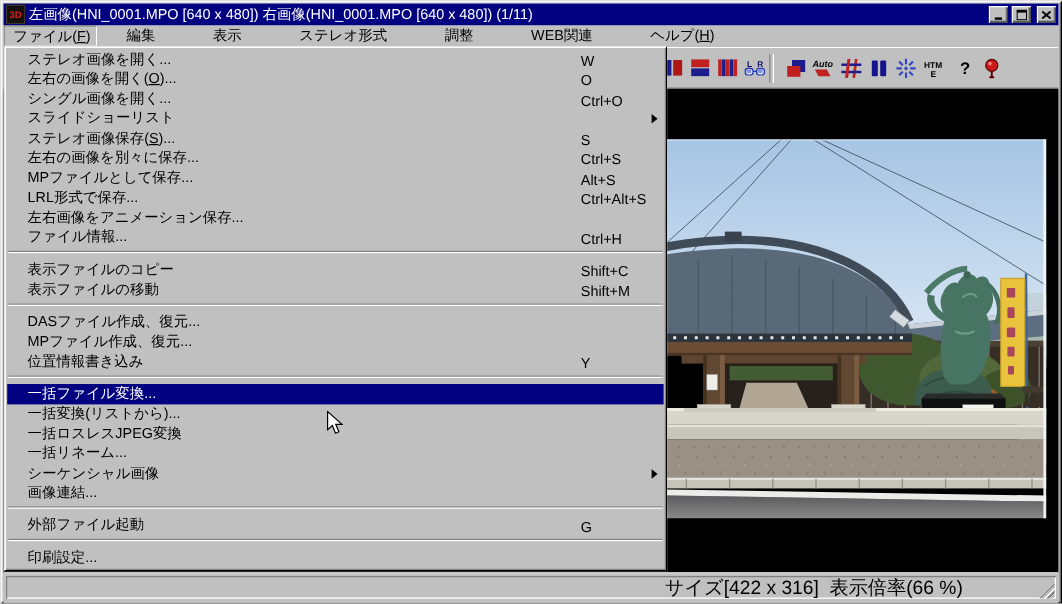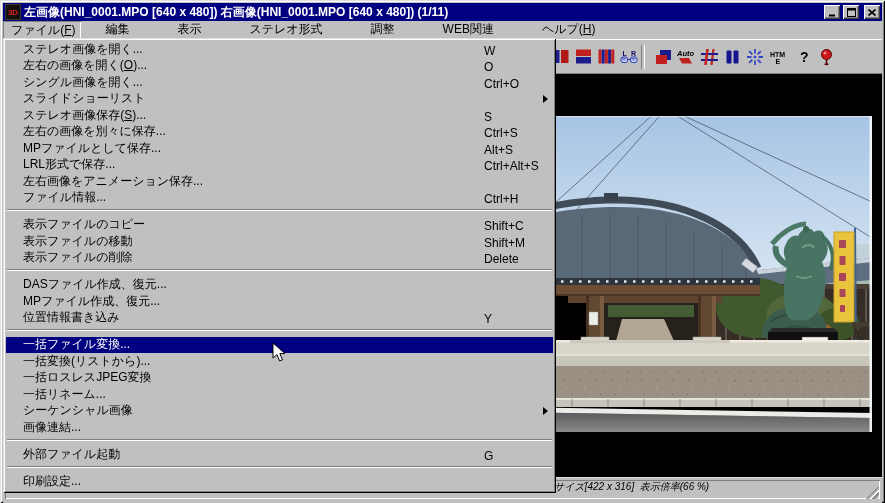--- a/index.html
+++ b/index.html
@@ -12,21 +12,21 @@
   .window{position:absolute;inset:0;background:#c0c0c0;
     box-shadow:inset 1px 1px 0 #dfdfdf,inset -1px -1px 0 #000,
                inset 2px 2px 0 #fff,inset -2px -2px 0 #808080;}
 
   
   .titlebar{position:absolute;left:3px;top:3px;right:3px;height:18px;
     background:#000080;display:flex;align-items:center;padding:0 2px;gap:3px;}
   .app-icon{width:14px;height:14px;background:#14100c;border:1px solid #3a342c;
     color:#e02020;font-size:8px;font-weight:bold;display:flex;align-items:center;
     justify-content:center;flex:0 0 auto;}
-  .title-text{color:#fff;font-size:12px;font-weight:bold;white-space:nowrap;
+  .title-text{color:#fff;font-size:12px;font-weight:normal;white-space:nowrap;
     overflow:hidden;flex:1;letter-spacing:0;}
   .win-btn{width:16px;height:14px;background:#c0c0c0;flex:0 0 auto;
     box-shadow:inset 1px 1px 0 #fff,inset -1px -1px 0 #404040,inset -2px -2px 0 #808080;
     display:flex;align-items:center;justify-content:center;}
   .win-btn.close{margin-left:2px;}
 
   
   .menubar{position:absolute;left:3px;top:21px;right:14px;height:18px;
     display:flex;align-items:center;font-size:12px;}
   .mb-item{padding:1px 24px;height:16px;line-height:15px;color:#000;}
@@ -44,21 +44,21 @@
 
   
   .client{position:absolute;left:3px;top:74px;width:879px;height:403px;background:#000;overflow:hidden;}
   .photo{position:absolute;left:447px;top:42px;width:422px;height:316px;}
 
   
   .statusbar{position:absolute;left:3px;top:477px;right:3px;height:26px;background:#c0c0c0;
     box-shadow:inset 0 1px 0 #dfdfdf;}
   .status-field{position:absolute;left:2px;top:3px;right:2px;height:19px;
     box-shadow:inset 1px 1px 0 #808080,inset -1px -1px 0 #fff;}
-  .status-text{position:absolute;left:551px;top:3px;font-size:10px;color:#000;white-space:pre;font-style:italic;}
+  .status-text{position:absolute;left:551px;top:3px;font-size:16px;color:#000;white-space:pre;}
   .resize-grip{position:absolute;right:3px;bottom:4px;width:13px;height:13px;
     background:repeating-linear-gradient(135deg,#c0c0c0 0 2px,#fff 2px 3px,#868686 3px 5px);
     clip-path:polygon(100% 0,100% 100%,0 100%);}
 
   
   .dropdown{position:absolute;left:3px;top:38px;width:553px;background:#c0c0c0;z-index:40;
     box-shadow:inset 1px 1px 0 #dfdfdf,inset -1px -1px 0 #000,
                inset 2px 2px 0 #fff,inset -2px -2px 0 #808080;
     padding:3px;box-sizing:border-box;font-size:12px;}
   .mi{position:relative;height:16.5px;display:flex;align-items:flex-end;
@@ -414,25 +414,20 @@
       <div class="mi">
         <span class="mi-label">表示ファイルのコピー</span>
         <span class="mi-shortcut">Shift+C</span>
 
       </div>
       <div class="mi">
         <span class="mi-label">表示ファイルの移動</span>
         <span class="mi-shortcut">Shift+M</span>
 
       </div>
-      <div class="mi">
-        <span class="mi-label">表示ファイルの削除</span>
-        <span class="mi-shortcut">Delete</span>
-
-      </div>
       <div class="mi sep"></div>
       <div class="mi">
         <span class="mi-label">DASファイル作成、復元...</span>
         <span class="mi-shortcut"></span>
 
       </div>
       <div class="mi">
         <span class="mi-label">MPファイル作成、復元...</span>
         <span class="mi-shortcut"></span>
 

